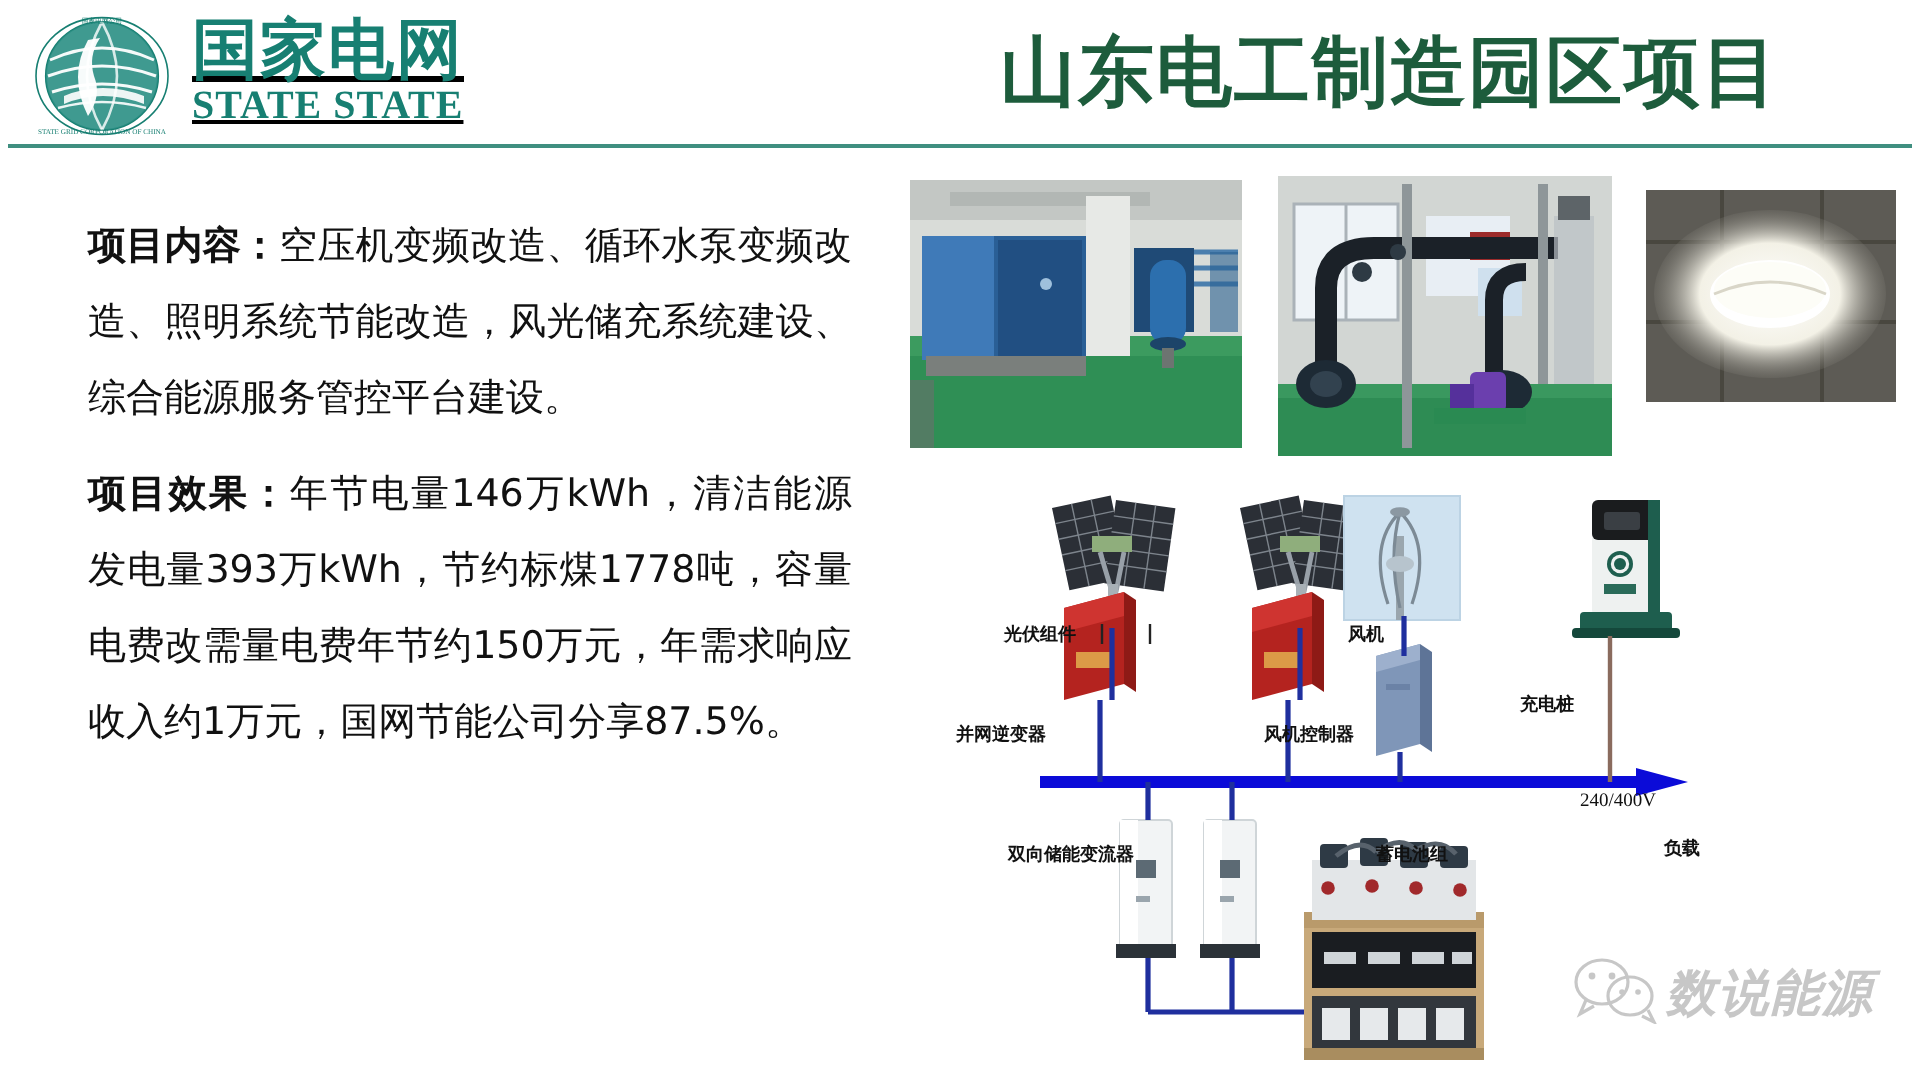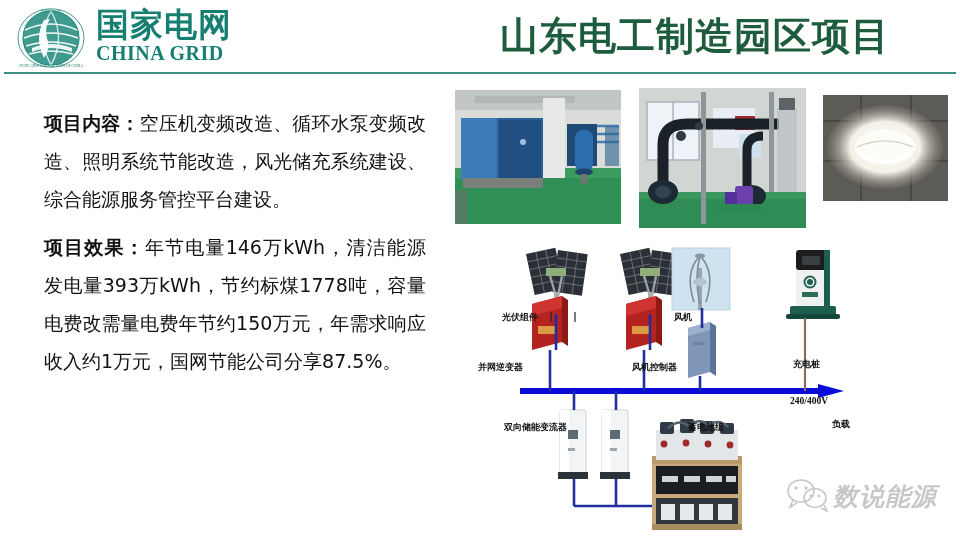--- a/index.html
+++ b/index.html
@@ -7,21 +7,21 @@
     width:960px;height:540px;background:#ffffff;overflow:hidden;
     font-family:"Liberation Sans","DejaVu Sans",sans-serif;
     position:relative;
   }
   .slide{position:absolute;left:0;top:0;width:960px;height:540px;background:#fff;}
 
   
   .header{position:absolute;left:0;top:0;width:960px;height:74px;}
   .logo-wrap{position:absolute;left:14px;top:6px;width:220px;height:62px;}
   .logo-emblem{position:absolute;left:0;top:2px;width:74px;height:60px;}
-  .logo-text{position:absolute;left:82px;top:2px;}
+  .logo-text{position:absolute;left:82px;top:2px;text-decoration:underline;}
   .logo-cn{
     font-family:"DejaVu Sans",sans-serif;font-size:33px;font-weight:bold;
     color:#177f72;letter-spacing:1px;line-height:34px;white-space:nowrap;
   }
   .logo-en{
     font-family:"Liberation Serif","DejaVu Serif",serif;font-size:20px;font-weight:bold;
     color:#177f72;letter-spacing:0.5px;line-height:22px;white-space:nowrap;
   }
   .slide-title{
     position:absolute;left:500px;top:8px;width:450px;height:56px;
@@ -51,21 +51,21 @@
   #photo-light{left:823px;top:95px;width:125px;height:106px;}
 
   
   .diagram{position:absolute;left:480px;top:238px;width:480px;height:302px;}
   .dlabel{
     position:absolute;font-family:"DejaVu Sans",sans-serif;
     font-size:9px;font-weight:bold;color:#111;white-space:nowrap;
   }
   .dlabel-en{
     position:absolute;font-family:"Liberation Serif","DejaVu Serif",serif;
-    font-size:9.5px;font-weight:bold;color:#111;white-space:nowrap;
+    font-size:9.5px;font-weight:normal;color:#111;white-space:nowrap;
   }
 
   
   .watermark{position:absolute;left:785px;top:478px;width:165px;height:40px;opacity:.55;font-style:italic;}
   .wm-text{
     position:absolute;left:48px;top:2px;
     font-family:"DejaVu Sans",sans-serif;font-size:25px;font-weight:bold;
     color:#9a9a9a;letter-spacing:1px;white-space:nowrap;
   }
 </style>
@@ -91,21 +91,21 @@
         <path d="M18 40 Q37 32 58 40 L58 44 Q37 36 18 44 Z" fill="#ffffff" opacity="0.9"></path>
         <g fill="#177f72" font-size="3.4" font-family="DejaVu Sans, sans-serif">
           <text x="37" y="3.6" text-anchor="middle">国家电网公司</text>
         </g>
         <g fill="#177f72" font-size="3.6" font-family="Liberation Serif, serif">
           <text x="37" y="59" text-anchor="middle">STATE GRID CORPORATION OF CHINA</text>
         </g>
       </svg>
       <div class="logo-text">
         <div class="logo-cn">国家电网</div>
-        <div class="logo-en">CHINA GRID</div>
+        <div class="logo-en">STATE STATE</div>
       </div>
     </div>
 
     <div class="slide-title">山东电工制造园区项目</div>
     <div class="header-rule"></div>
   </div>
 
   <div class="body-text">
     <p class="para"><span class="lead">项目内容：</span><span>空压机变频改造、循环水泵变频改造、照明系统节能改造，风光储充系统建设、综合能源服务管控平台建设。</span></p>
     <p class="para"><span class="lead">项目效果：</span><span>年节电量146万kWh，清洁能源发电量393万kWh，节约标煤1778吨，容量电费改需量电费年节约150万元，年需求响应收入约1万元，国网节能公司分享87.5%。</span></p>
@@ -374,21 +374,21 @@
         <line x1="71" y1="74" x2="71" y2="84"></line>
         <line x1="95" y1="74" x2="95" y2="84"></line>
       </g>
     </svg>
 
     
     <div class="dlabel" style="left:22px;  top:73px;">光伏组件</div>
     <div class="dlabel" style="left:-2px;  top:123px;">并网逆变器</div>
     <div class="dlabel" style="left:194px; top:73px;">风机</div>
     <div class="dlabel" style="left:152px; top:123px;">风机控制器</div>
-    <div class="dlabel" style="left:280px; top:120px;margin-left:33px;">充电桩</div>
+    <div class="dlabel" style="left:280px; top:108px;">充电桩</div>
     <div class="dlabel" style="left:24px;  top:183px;">双向储能变流器</div>
     <div class="dlabel" style="left:208px; top:183px;">蓄电池组</div>
     <div class="dlabel-en" style="left:310px; top:158px;">240/400V</div>
     <div class="dlabel" style="left:352px; top:180px;text-align:center;">负载</div>
   </div>
 
   <div class="watermark">
     <svg width="44" height="34" viewBox="0 0 44 34">
       <ellipse cx="16" cy="13" rx="13" ry="11" fill="none" stroke="#9a9a9a" stroke-width="1.6"></ellipse>
       <path d="M8 22 L5 29 L12 25" fill="none" stroke="#9a9a9a" stroke-width="1.6"></path>

